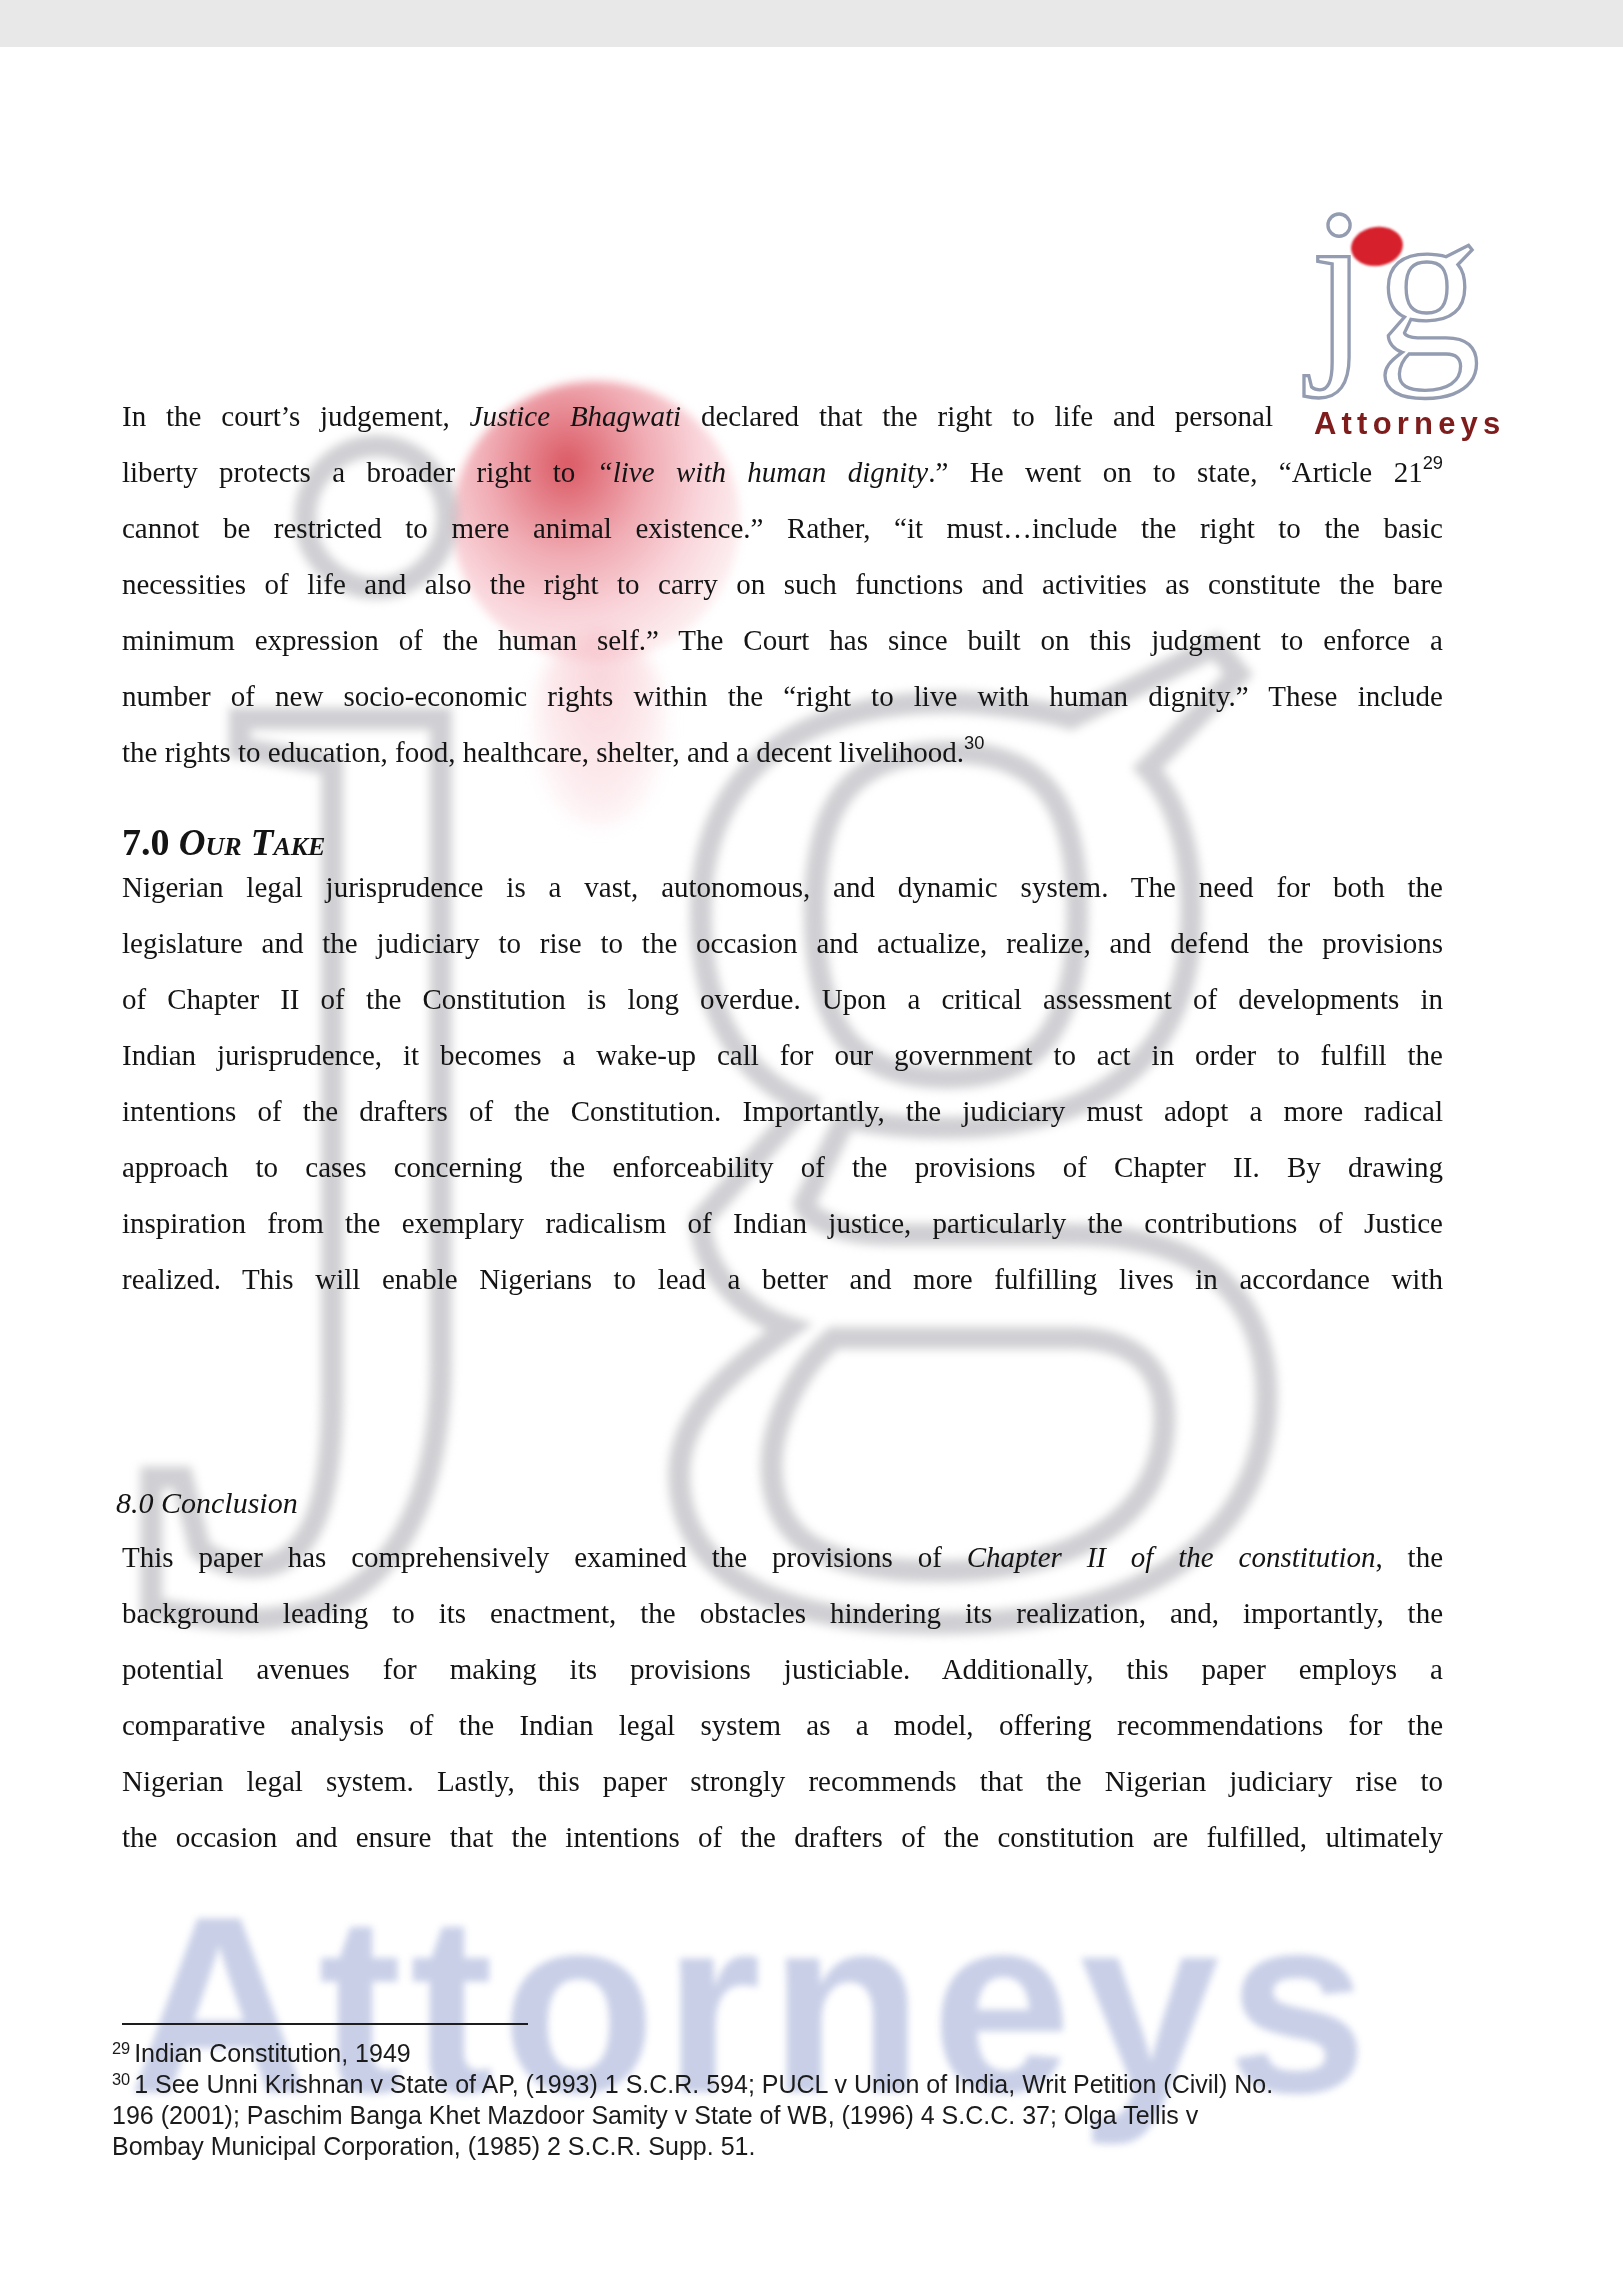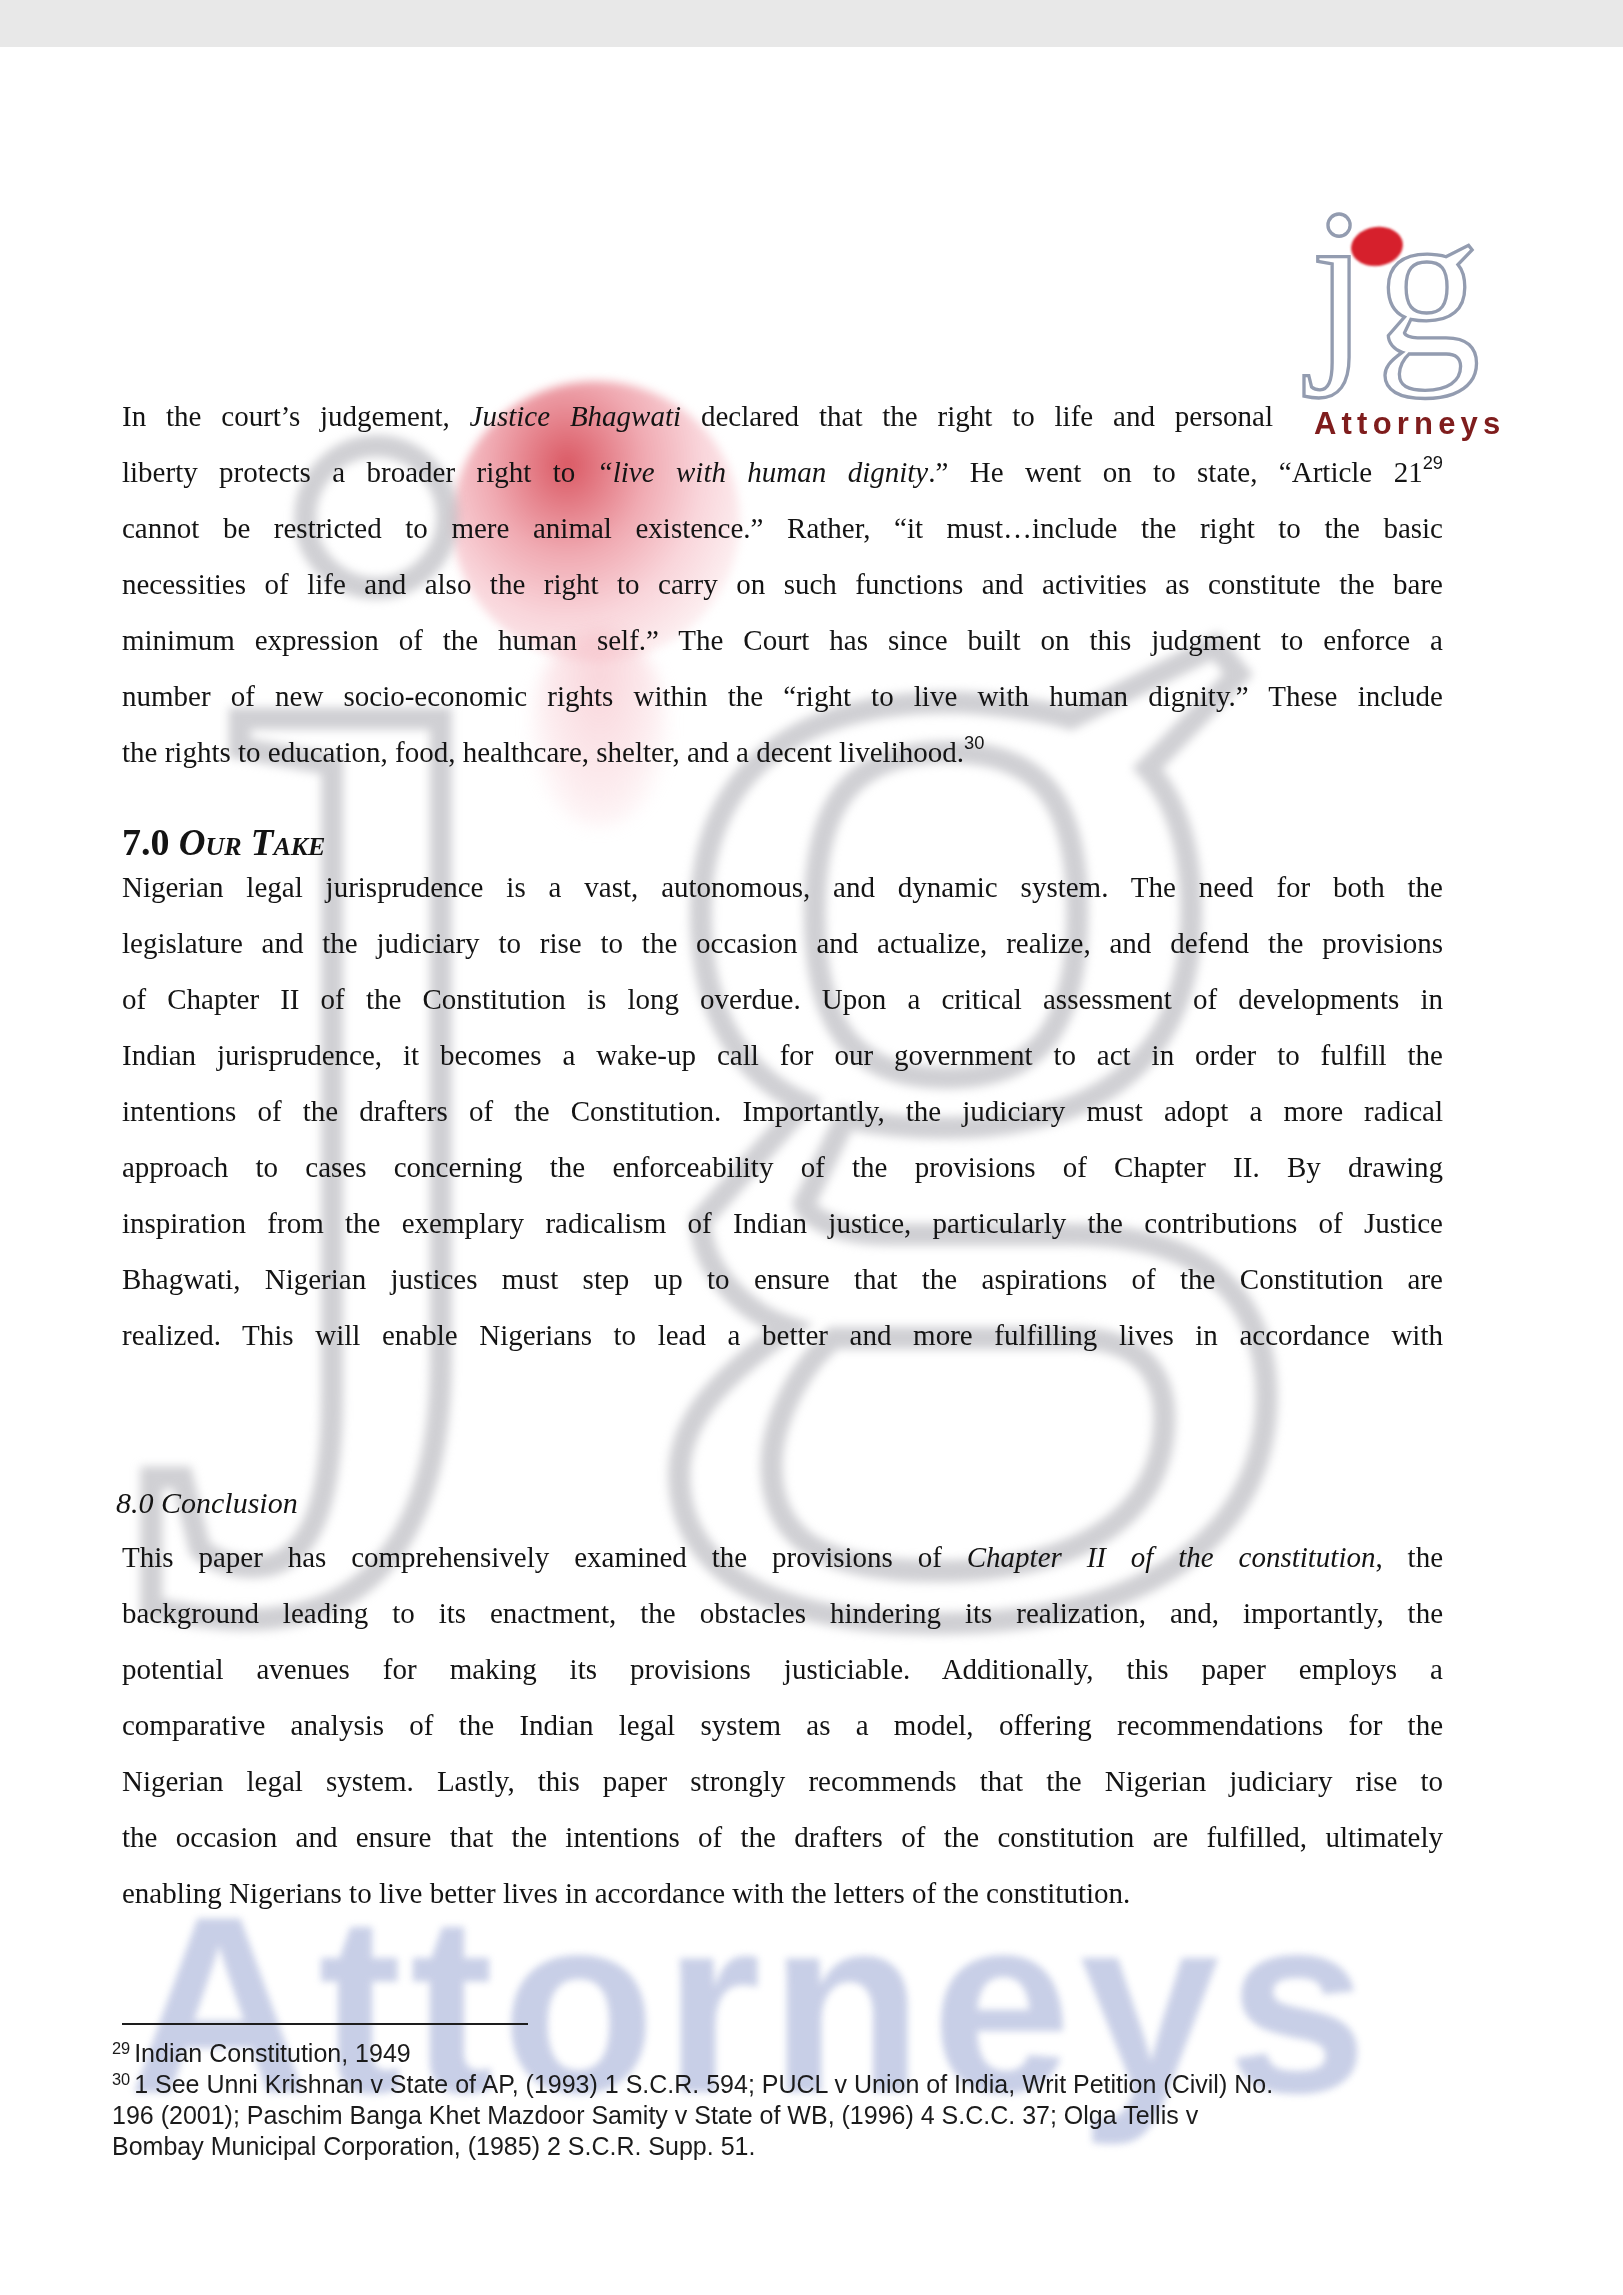--- a/index.html
+++ b/index.html
@@ -107,34 +107,32 @@
   <div class="h7"><span>7.0</span><span class="h7t">Our Take</span></div>
 
   <div class="para" style="top:812px">
     <div class="ln">Nigerian legal jurisprudence is a vast, autonomous, and dynamic system. The need for both the</div>
     <div class="ln">legislature and the judiciary to rise to the occasion and actualize, realize, and defend the provisions</div>
     <div class="ln">of Chapter II of the Constitution is long overdue. Upon a critical assessment of developments in</div>
     <div class="ln">Indian jurisprudence, it becomes a wake-up call for our government to act in order to fulfill the</div>
     <div class="ln">intentions of the drafters of the Constitution. Importantly, the judiciary must adopt a more radical</div>
     <div class="ln">approach to cases concerning the enforceability of the provisions of Chapter II. By drawing</div>
     <div class="ln">inspiration from the exemplary radicalism of Indian justice, particularly the contributions of Justice</div>
-    <div class="ln">Bhagwati, Nigerian justices must step up to ensure that the aspirations of the Constitution are</div>
     <div class="ln">realized. This will enable Nigerians to lead a better and more fulfilling lives in accordance with</div>
   </div>
 
   <div class="h8">8.0 Conclusion</div>
 
   <div class="para" style="top:1482px">
     <div class="ln"><span>This paper has comprehensively examined the provisions of </span><span class="it">Chapter II of the constitution</span><span>, the</span></div>
     <div class="ln">background leading to its enactment, the obstacles hindering its realization, and, importantly, the</div>
     <div class="ln">potential avenues for making its provisions justiciable. Additionally, this paper employs a</div>
     <div class="ln">comparative analysis of the Indian legal system as a model, offering recommendations for the</div>
     <div class="ln">Nigerian legal system. Lastly, this paper strongly recommends that the Nigerian judiciary rise to</div>
     <div class="ln">the occasion and ensure that the intentions of the drafters of the constitution are fulfilled, ultimately</div>
-    <div class="ln last">enabling Nigerians to live better lives in accordance with the letters of the constitution.</div>
   </div>
 
   <div class="fnrule"></div>
   <div class="fns">
     <div class="fnl"><span class="fsup">29</span><span>Indian Constitution, 1949</span></div>
     <div class="fnl"><span class="fsup">30</span><span>1 See Unni Krishnan v State of AP, (1993) 1 S.C.R. 594; PUCL v Union of India, Writ Petition (Civil) No.</span></div>
     <div class="fnl">196 (2001); Paschim Banga Khet Mazdoor Samity v State of WB, (1996) 4 S.C.C. 37; Olga Tellis v</div>
     <div class="fnl">Bombay Municipal Corporation, (1985) 2 S.C.R. Supp. 51.</div>
   </div>
 

